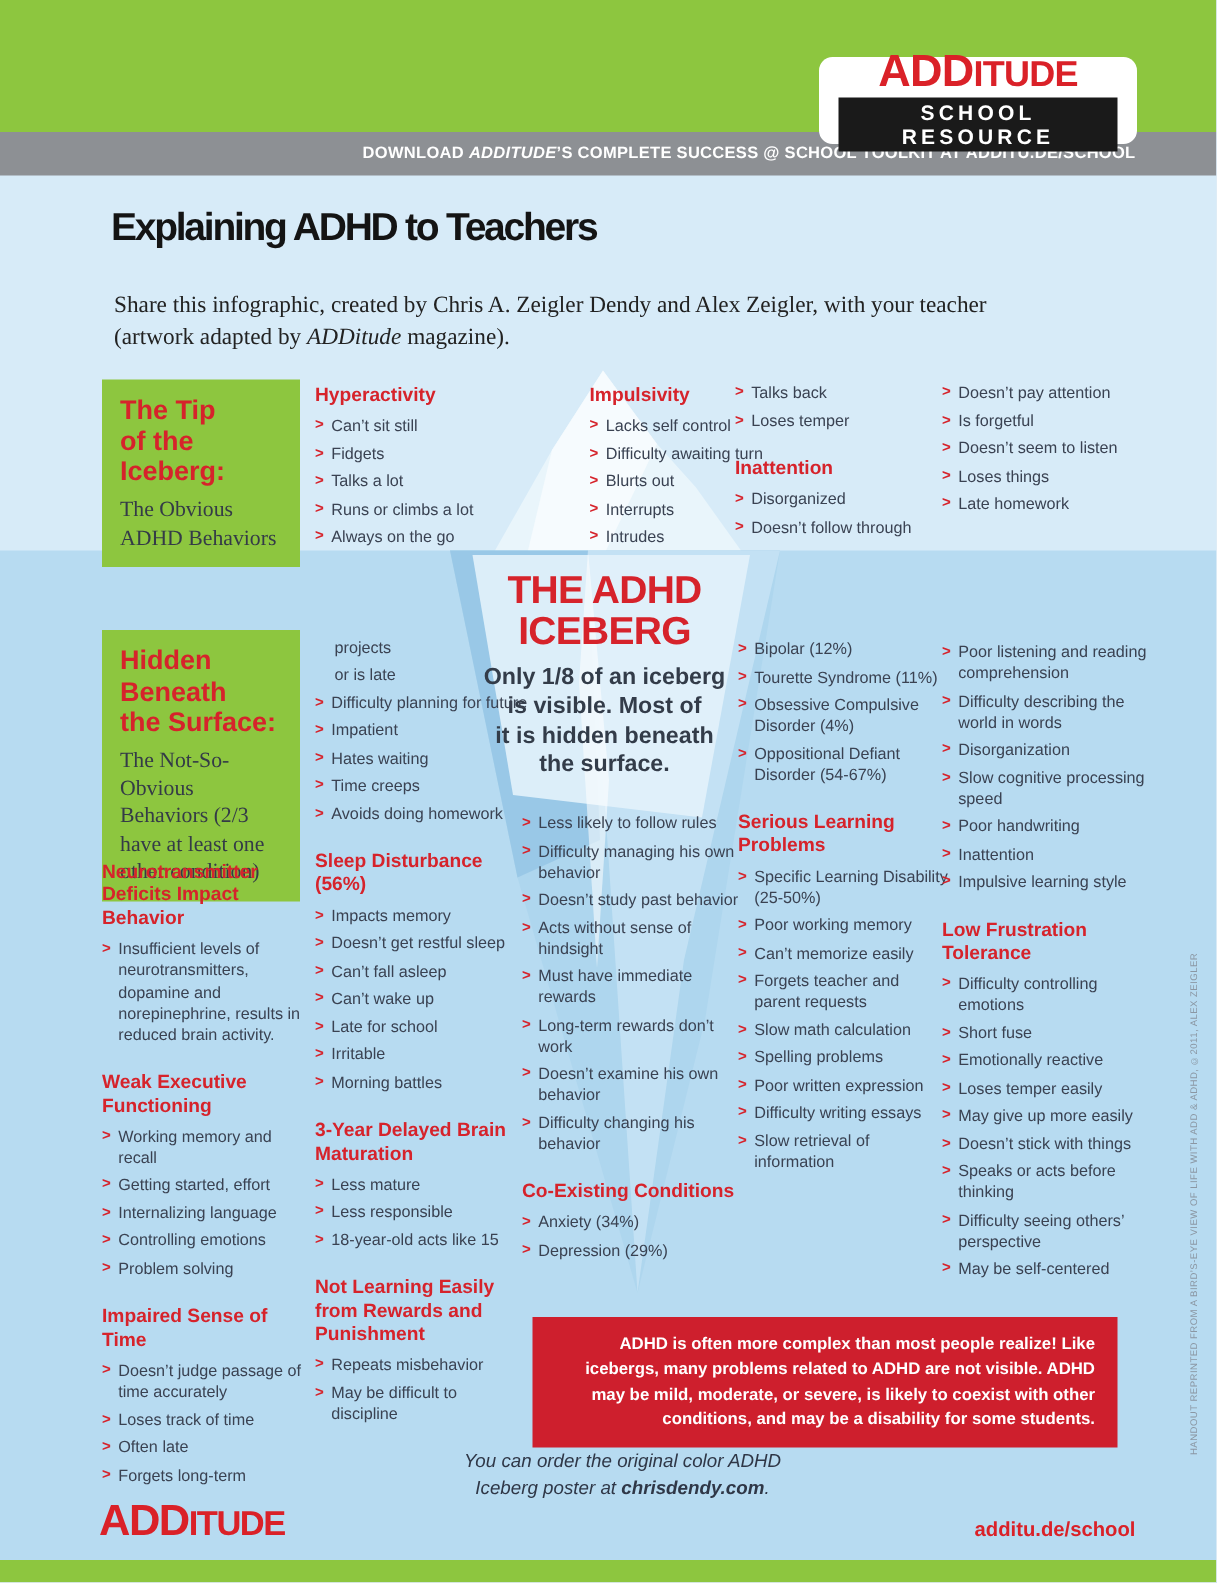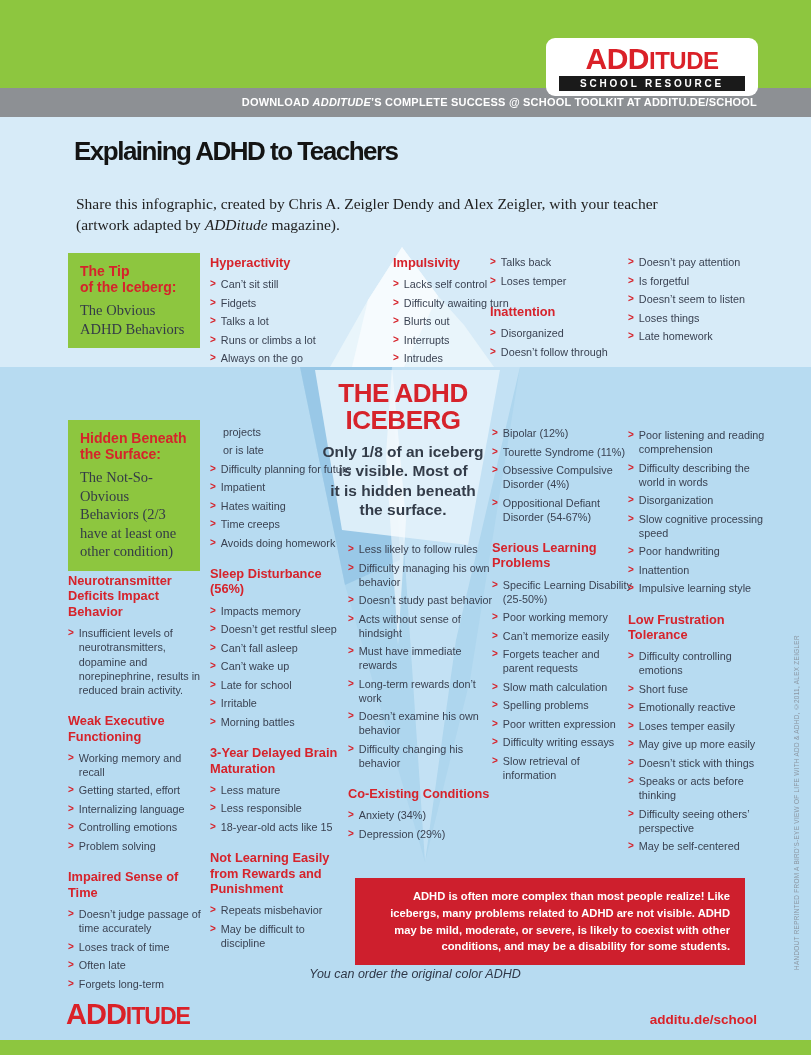--- a/index.html
+++ b/index.html
@@ -19,39 +19,39 @@
   
   .band-green{position:absolute;top:0;left:0;right:0;height:88px;background:var(--green);z-index:0;}
   .band-gray{position:absolute;top:88px;left:0;right:0;height:29px;background:var(--gray);z-index:1;
     color:#fff;font-weight:bold;font-size:11px;line-height:29px;text-align:right;padding-right:54px;letter-spacing:.2px;}
   .band-gray .it{font-style:italic;}
   .logo-box{position:absolute;top:38px;left:546px;width:212px;height:58px;background:#fff;border-radius:9px;z-index:5;
     display:flex;flex-direction:column;align-items:center;justify-content:center;}
   .logo-word{color:#da2128;font-weight:bold;letter-spacing:-.5px;line-height:1;}
   .logo-word .big{font-size:30px;}
   .logo-word .small{font-size:24px;}
-  .logo-sub{background:#1a1a1a;color:#fff;font-weight:bold;font-size:10px;letter-spacing:2.8px;
+  .logo-sub{background:#1a1a1a;color:#fff;font-weight:bold;font-size:14px;letter-spacing:2.8px;
     padding:2px 10px;margin-top:2px;width:186px;text-align:center;}
 
   
   .bg-below{position:absolute;top:367px;left:0;right:0;height:673px;background:var(--bg-below);z-index:0;}
   .band-green-bottom{position:absolute;bottom:0;left:0;right:0;height:15px;background:var(--green);z-index:1;}
   svg.iceberg{position:absolute;top:0;left:0;z-index:1;pointer-events:none;}
 
   
   .title{position:absolute;left:74px;top:136px;z-index:2;font-size:26px;font-weight:bold;color:#141414;letter-spacing:-1.5px;}
   .subtitle{position:absolute;left:76px;top:194px;width:640px;z-index:2;
     font-family:"Liberation Serif",serif;font-size:15.5px;line-height:1.35;color:#222;}
   .subtitle .it{font-style:italic;}
 
   
   .green-box{position:absolute;left:68px;width:132px;background:var(--green);padding:10px 12px;z-index:2;}
   .green-box.tip{top:253px;}
   .green-box.hidden{top:420px;}
-  .green-box-title{color:var(--red);font-weight:bold;font-size:14px;line-height:1.15;white-space:pre-line;margin-bottom:6px;}
+  .green-box-title{color:var(--red);font-weight:bold;font-size:18px;line-height:1.15;white-space:pre-line;margin-bottom:6px;}
   .green-box-body{font-family:"Liberation Serif",serif;font-size:14.5px;line-height:1.28;color:#343b47;}
 
   
   .col{position:absolute;z-index:2;}
   #colT1{left:210px;top:255px;width:132px;}
   #colT2{left:352px;top:255px;width:148px;margin-left:41px;}
   #colT3{left:490px;top:255px;width:142px;}
   #colT4{left:628px;top:255px;width:168px;}
   #colA{left:68px;top:553px;width:140px;margin-top:20px;}
   #colB{left:210px;top:425px;width:142px;}
@@ -548,20 +548,23 @@
           <span class="bullet">&gt;</span>
           <span class="txt">May be self-centered</span>
         </div>
       </div>
     </div>
 
   <div class="notice">ADHD is often more complex than most people realize! Like icebergs, many problems related to ADHD are not visible. ADHD may be mild, moderate, or severe, is likely to coexist with other conditions, and may be a disability for some students.</div>
 
   <div class="order-note">
     <div>You can order the original color ADHD</div>
+    <div>
+      <span>Iceberg poster at </span><span class="lnk">chrisdendy.com</span><span>.</span>
+    </div>
   </div>
   <div class="footer-logo"><span class="big">ADD</span><span class="small">ITUDE</span></div>
   <div class="site-link">additu.de/school</div>
 
   <div class="credit">HANDOUT REPRINTED FROM A BIRD’S-EYE VIEW OF LIFE WITH ADD &amp; ADHD, ©2011, ALEX ZEIGLER</div>
 
   <div class="band-green-bottom"></div>
 </div>
 
 </body></html>

